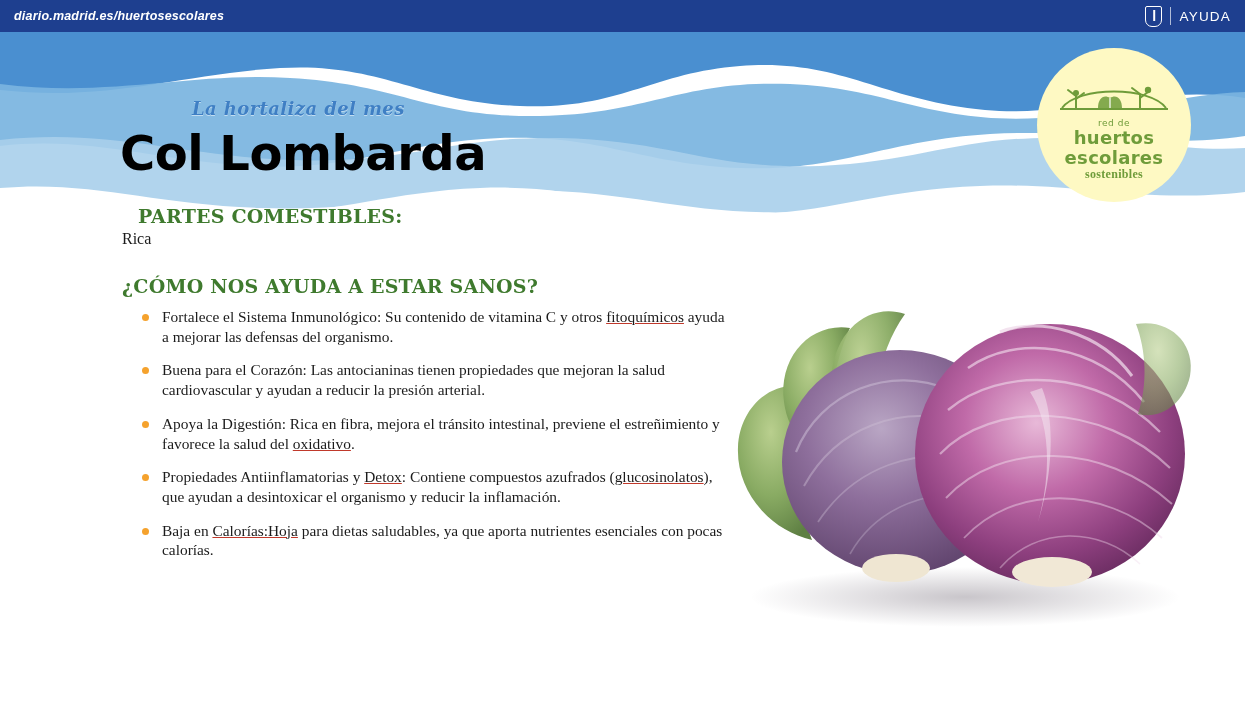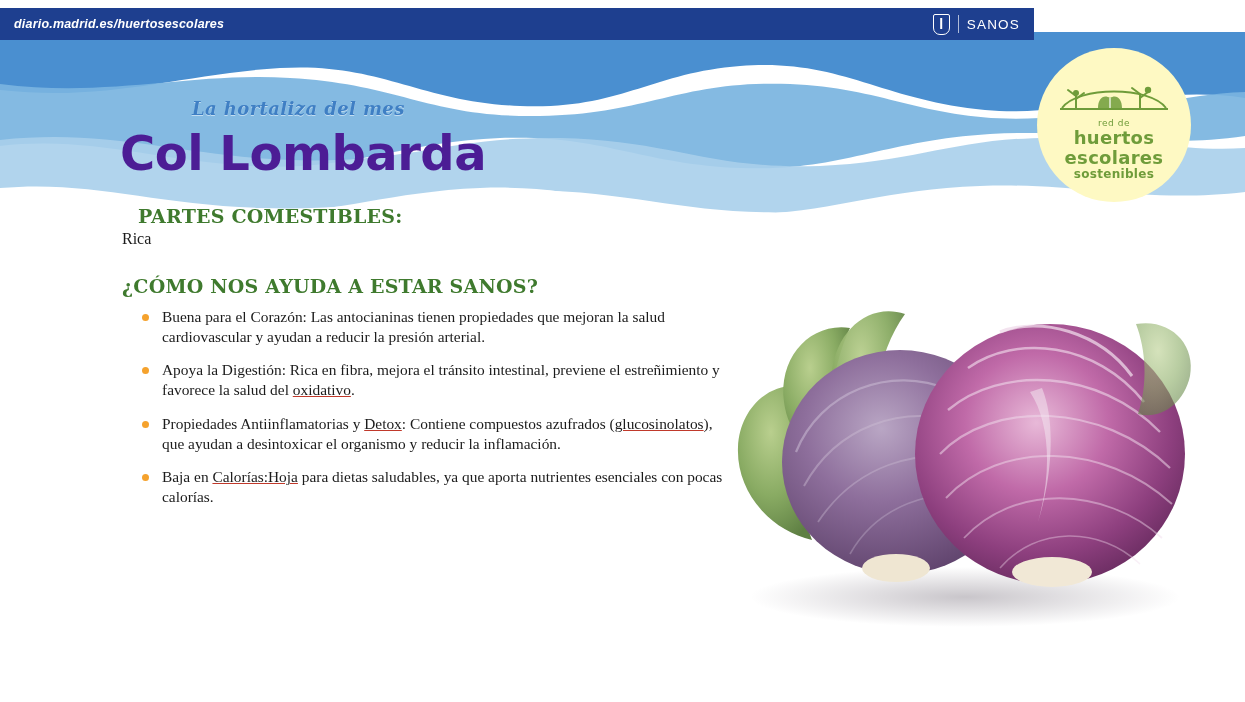--- a/index.html
+++ b/index.html
@@ -7,22 +7,22 @@
     width: 1245px;
     height: 702px;
     overflow: hidden;
     background: #ffffff;
     font-family: "Liberation Sans", sans-serif;
   }
 
   
   .topbar {
     position: absolute;
-    top: 8px; left: 0;
-    width: 1034px; height: 32px;
+    top: 0; left: 0;
+    width: 1245px; height: 32px;
     background: #1e3f8f;
     color: #ffffff;
     display: flex;
     align-items: center;
     justify-content: space-between;
     padding: 0 14px;
     z-index: 40;
   }
   .topbar-url {
     font-size: 12.5px;
@@ -83,21 +83,21 @@
   }
   .logo-art { width: 112px; height: 48px; }
   .logo-text {
     margin-top: 2px;
     text-align: center;
     line-height: 1.12;
     font-family: "DejaVu Sans", sans-serif;
   }
   .logo-l1 { font-size: 9px; color: #6f9c3a; letter-spacing: .5px; }
   .logo-l2 { font-size: 18px; font-weight: bold; color: #6f9c3a; letter-spacing: .3px; }
-  .logo-l3 { font-size: 12px; font-weight: bold; color: #6f9c3a; letter-spacing: .3px; }
+  .logo-l3 { font-size: 12px; font-weight: bold; color: #6f9c3a; letter-spacing: .3px; font-family: Liberation Serif, serif; }
 
   
   .title-sup {
     position: absolute;
     top: 98px; left: 192px;
     z-index: 25;
     font-family: "DejaVu Serif", serif;
     font-style: italic;
     font-weight: bold;
     font-size: 18px;
@@ -105,21 +105,21 @@
     letter-spacing: .4px;
     text-shadow: 0 1px 0 rgba(255,255,255,.5);
   }
   .title-main {
     position: absolute;
     top: 125px; left: 120px;
     z-index: 25;
     font-family: "DejaVu Sans", sans-serif;
     font-weight: bold;
     font-size: 48px;
-    color: #4c1d95;
+    color: #000000;
     letter-spacing: -0.5px;
   }
 
   
   .content {
     position: absolute;
     top: 200px; left: 0;
     width: 1245px;
     z-index: 10;
   }
@@ -182,21 +182,21 @@
   .veg svg { display: block; }
 </style>
 </head>
 <body>
 
 <div class="topbar">
   <span class="topbar-url">diario.madrid.es/huertosescolares</span>
   <span class="topbar-brand">
     <span class="brand-shield"></span>
     <span class="brand-sep"></span>
-    <span>SANOS</span>
+    <span>AYUDA</span>
   </span>
 </div>
 
 <div class="waves">
   <svg width="1245" height="200" viewBox="0 0 1245 200" xmlns="http://www.w3.org/2000/svg">
     <path d="M0,0 L1245,0 L1245,66 C1150,52 1075,86 985,78 C880,68 840,26 740,34 C650,41 620,78 520,74 C420,70 380,30 280,36 C180,42 110,70 0,58 Z" fill="#4a8fd0"></path>
     <path d="M0,52 C110,66 190,40 290,46 C400,52 430,86 540,84 C650,82 680,48 790,52 C890,56 930,92 1040,86 C1130,81 1180,62 1245,60 L1245,104 C1150,118 1090,96 990,102 C880,109 840,140 740,136 C640,132 600,102 500,106 C400,110 350,140 250,134 C150,128 90,104 0,114 Z" fill="#79b4e0" opacity="0.92"></path>
     <path d="M0,108 C110,96 180,124 290,128 C410,132 450,104 560,106 C670,108 710,138 820,134 C920,130 960,104 1060,106 C1140,108 1190,120 1245,116 L1245,160 C1140,172 1080,150 980,154 C870,158 820,186 720,182 C620,178 580,152 480,156 C380,160 330,186 230,180 C140,174 80,156 0,164 Z" fill="#a8cfeb" opacity="0.9"></path>
     <path d="M0,156 C90,148 150,172 260,176 C380,180 420,156 530,158 C640,160 690,184 800,180 C900,176 950,156 1050,158 C1140,160 1195,170 1245,166 L1245,200 L0,200 Z" fill="#ffffff"></path>
   </svg>
@@ -224,20 +224,21 @@
 <div class="title-main">Col Lombarda</div>
 
 <div class="content">
 
   <div class="sec-head sec1-head">PARTES COMESTIBLES:</div>
   <div class="sec1-body">Rica</div>
 
   <div class="sec-head sec2-head">¿CÓMO NOS AYUDA A ESTAR SANOS?</div>
 
   <ul class="bullets">
+    <li>Fortalece el Sistema Inmunológico: Su contenido de vitamina C y otros <span class="ul-red">fitoquímicos</span> ayuda a mejorar las defensas del organismo.</li>
     <li>Buena para el Corazón: Las antocianinas tienen propiedades que mejoran la salud cardiovascular y ayudan a reducir la presión arterial.</li>
     <li>Apoya la Digestión: Rica en fibra, mejora el tránsito intestinal, previene el estreñimiento y favorece la salud del <span class="ul-red">oxidativo</span>.</li>
     <li>Propiedades Antiinflamatorias y <span class="ul-red">Detox</span>: Contiene compuestos azufrados (<span class="ul-red">glucosinolatos</span>), que ayudan a desintoxicar el organismo y reducir la inflamación.</li>
     <li>Baja en <span class="ul-red">Calorías:Hoja</span> para dietas saludables, ya que aporta nutrientes esenciales con pocas calorías.</li>
   </ul>
 </div>
 
 <div class="veg">
   <svg width="520" height="370" viewBox="0 0 520 370" xmlns="http://www.w3.org/2000/svg">
     <defs>

